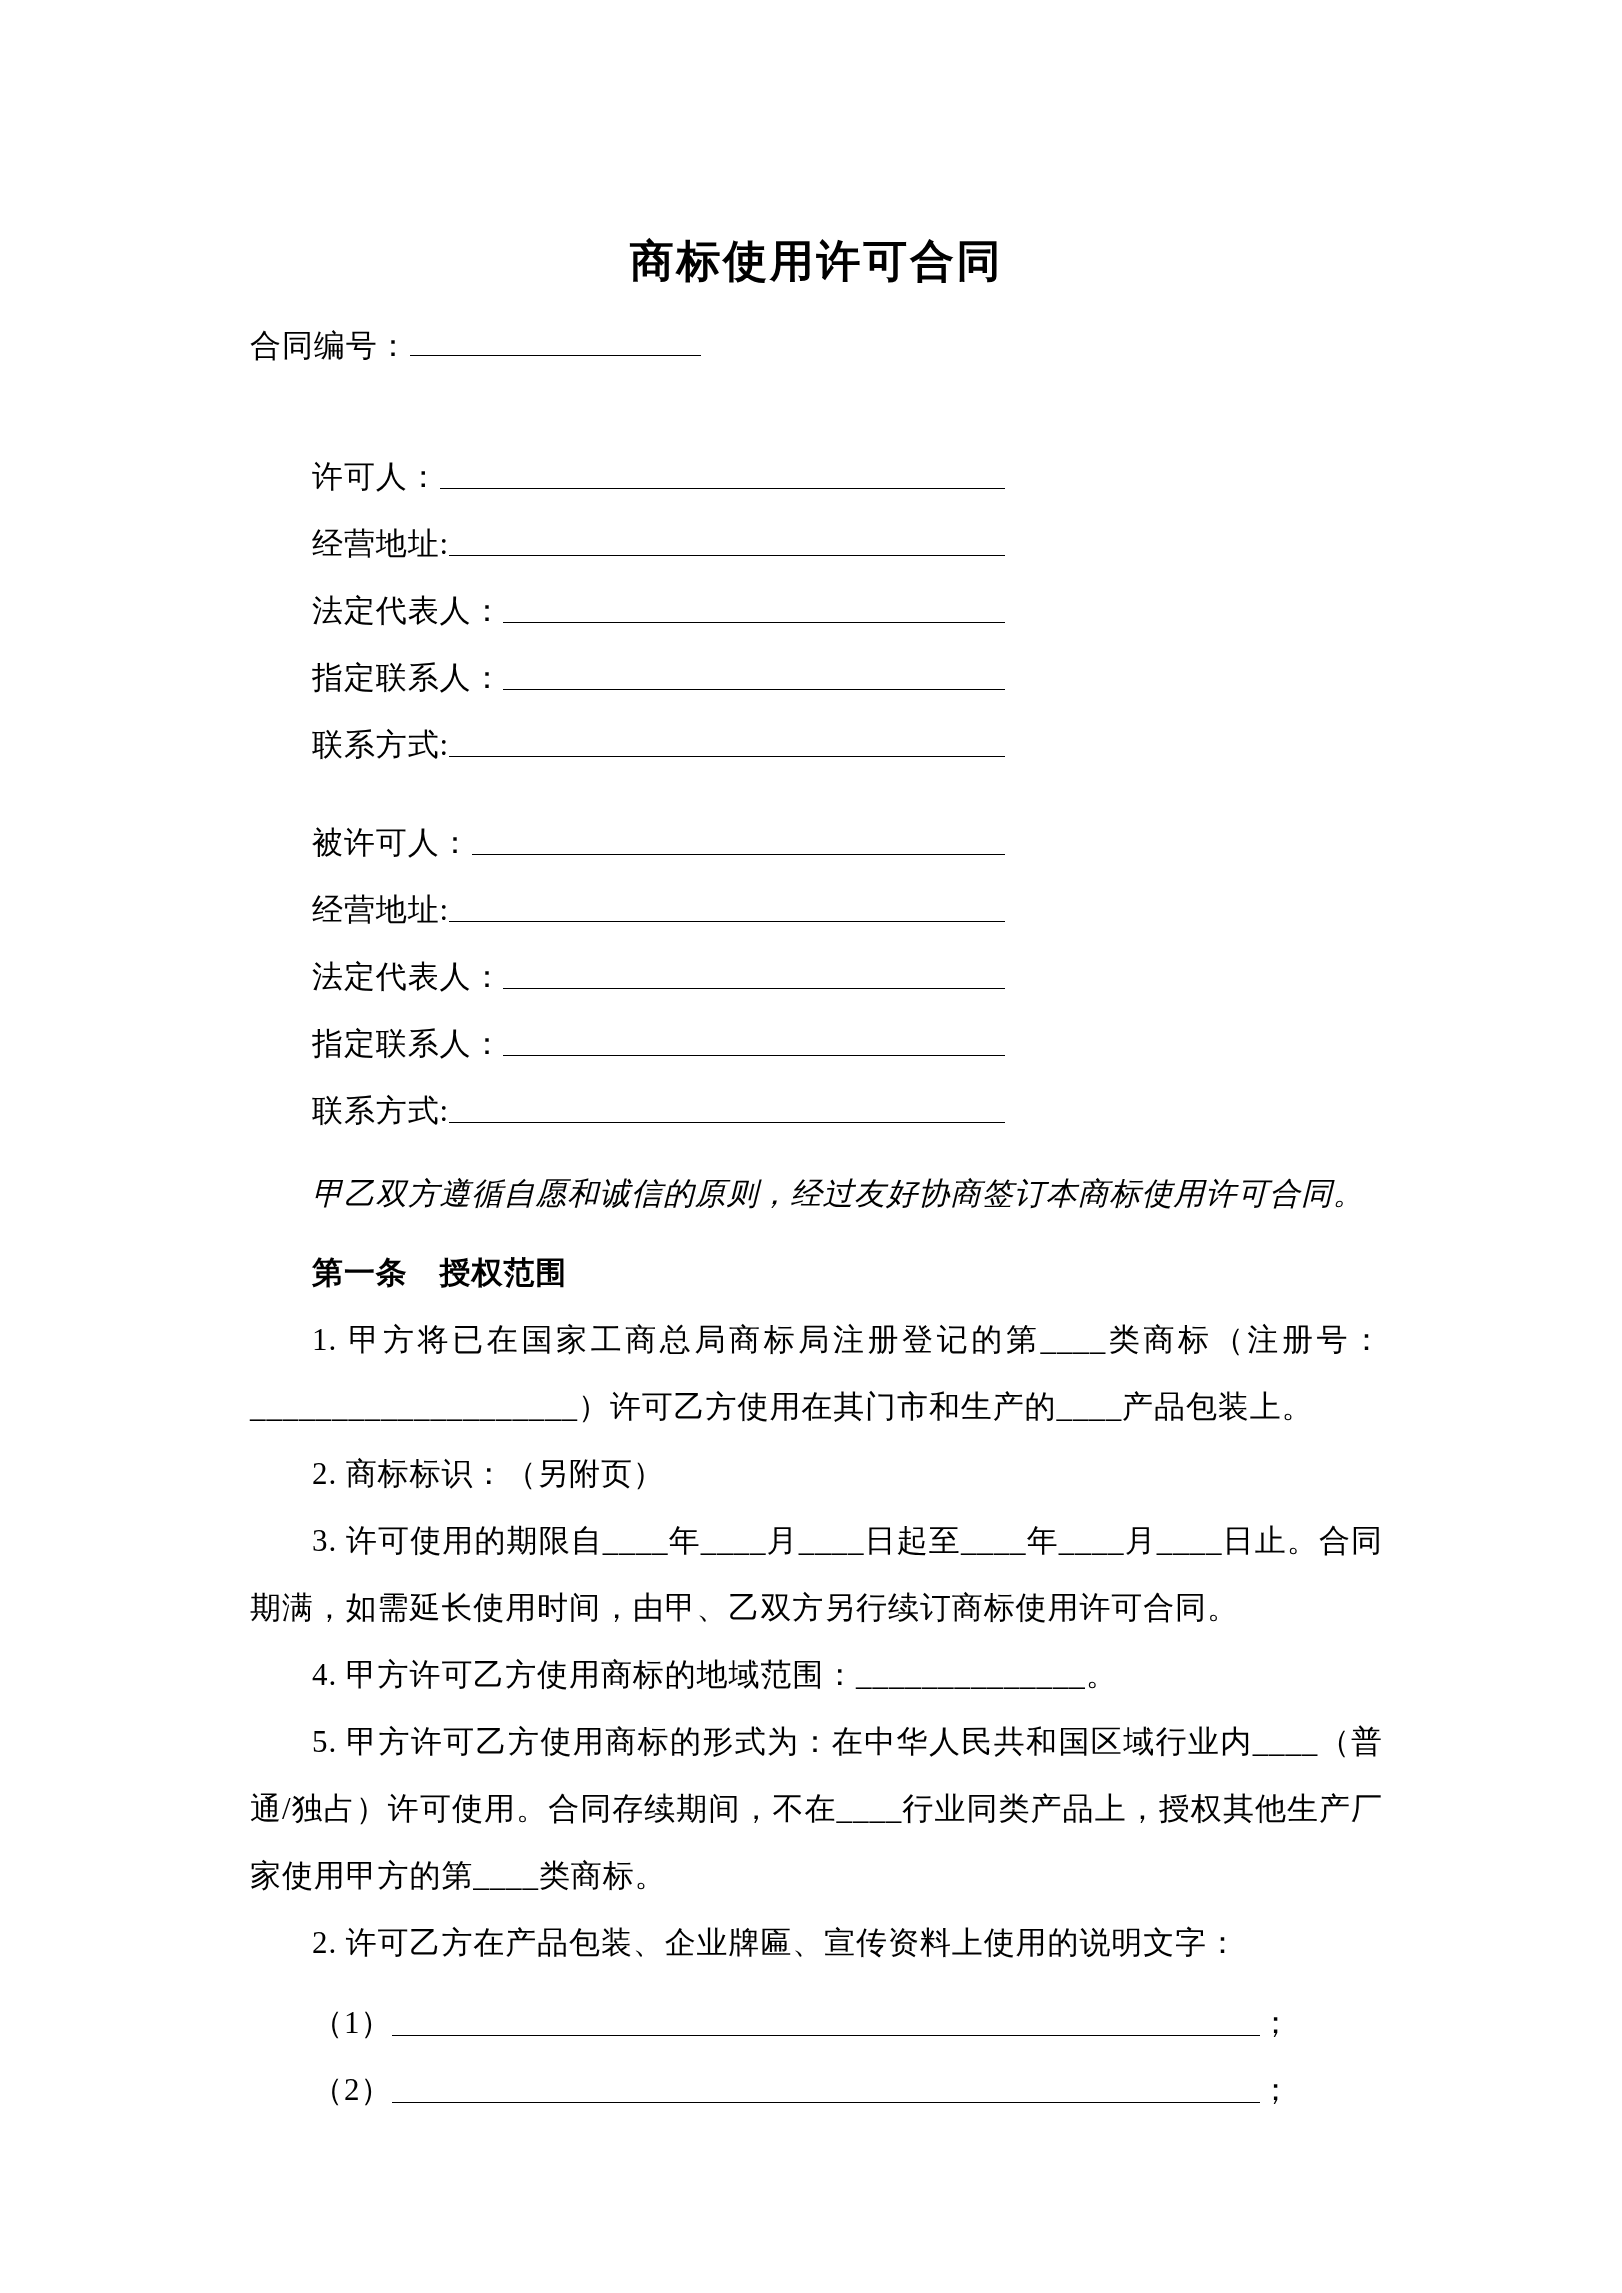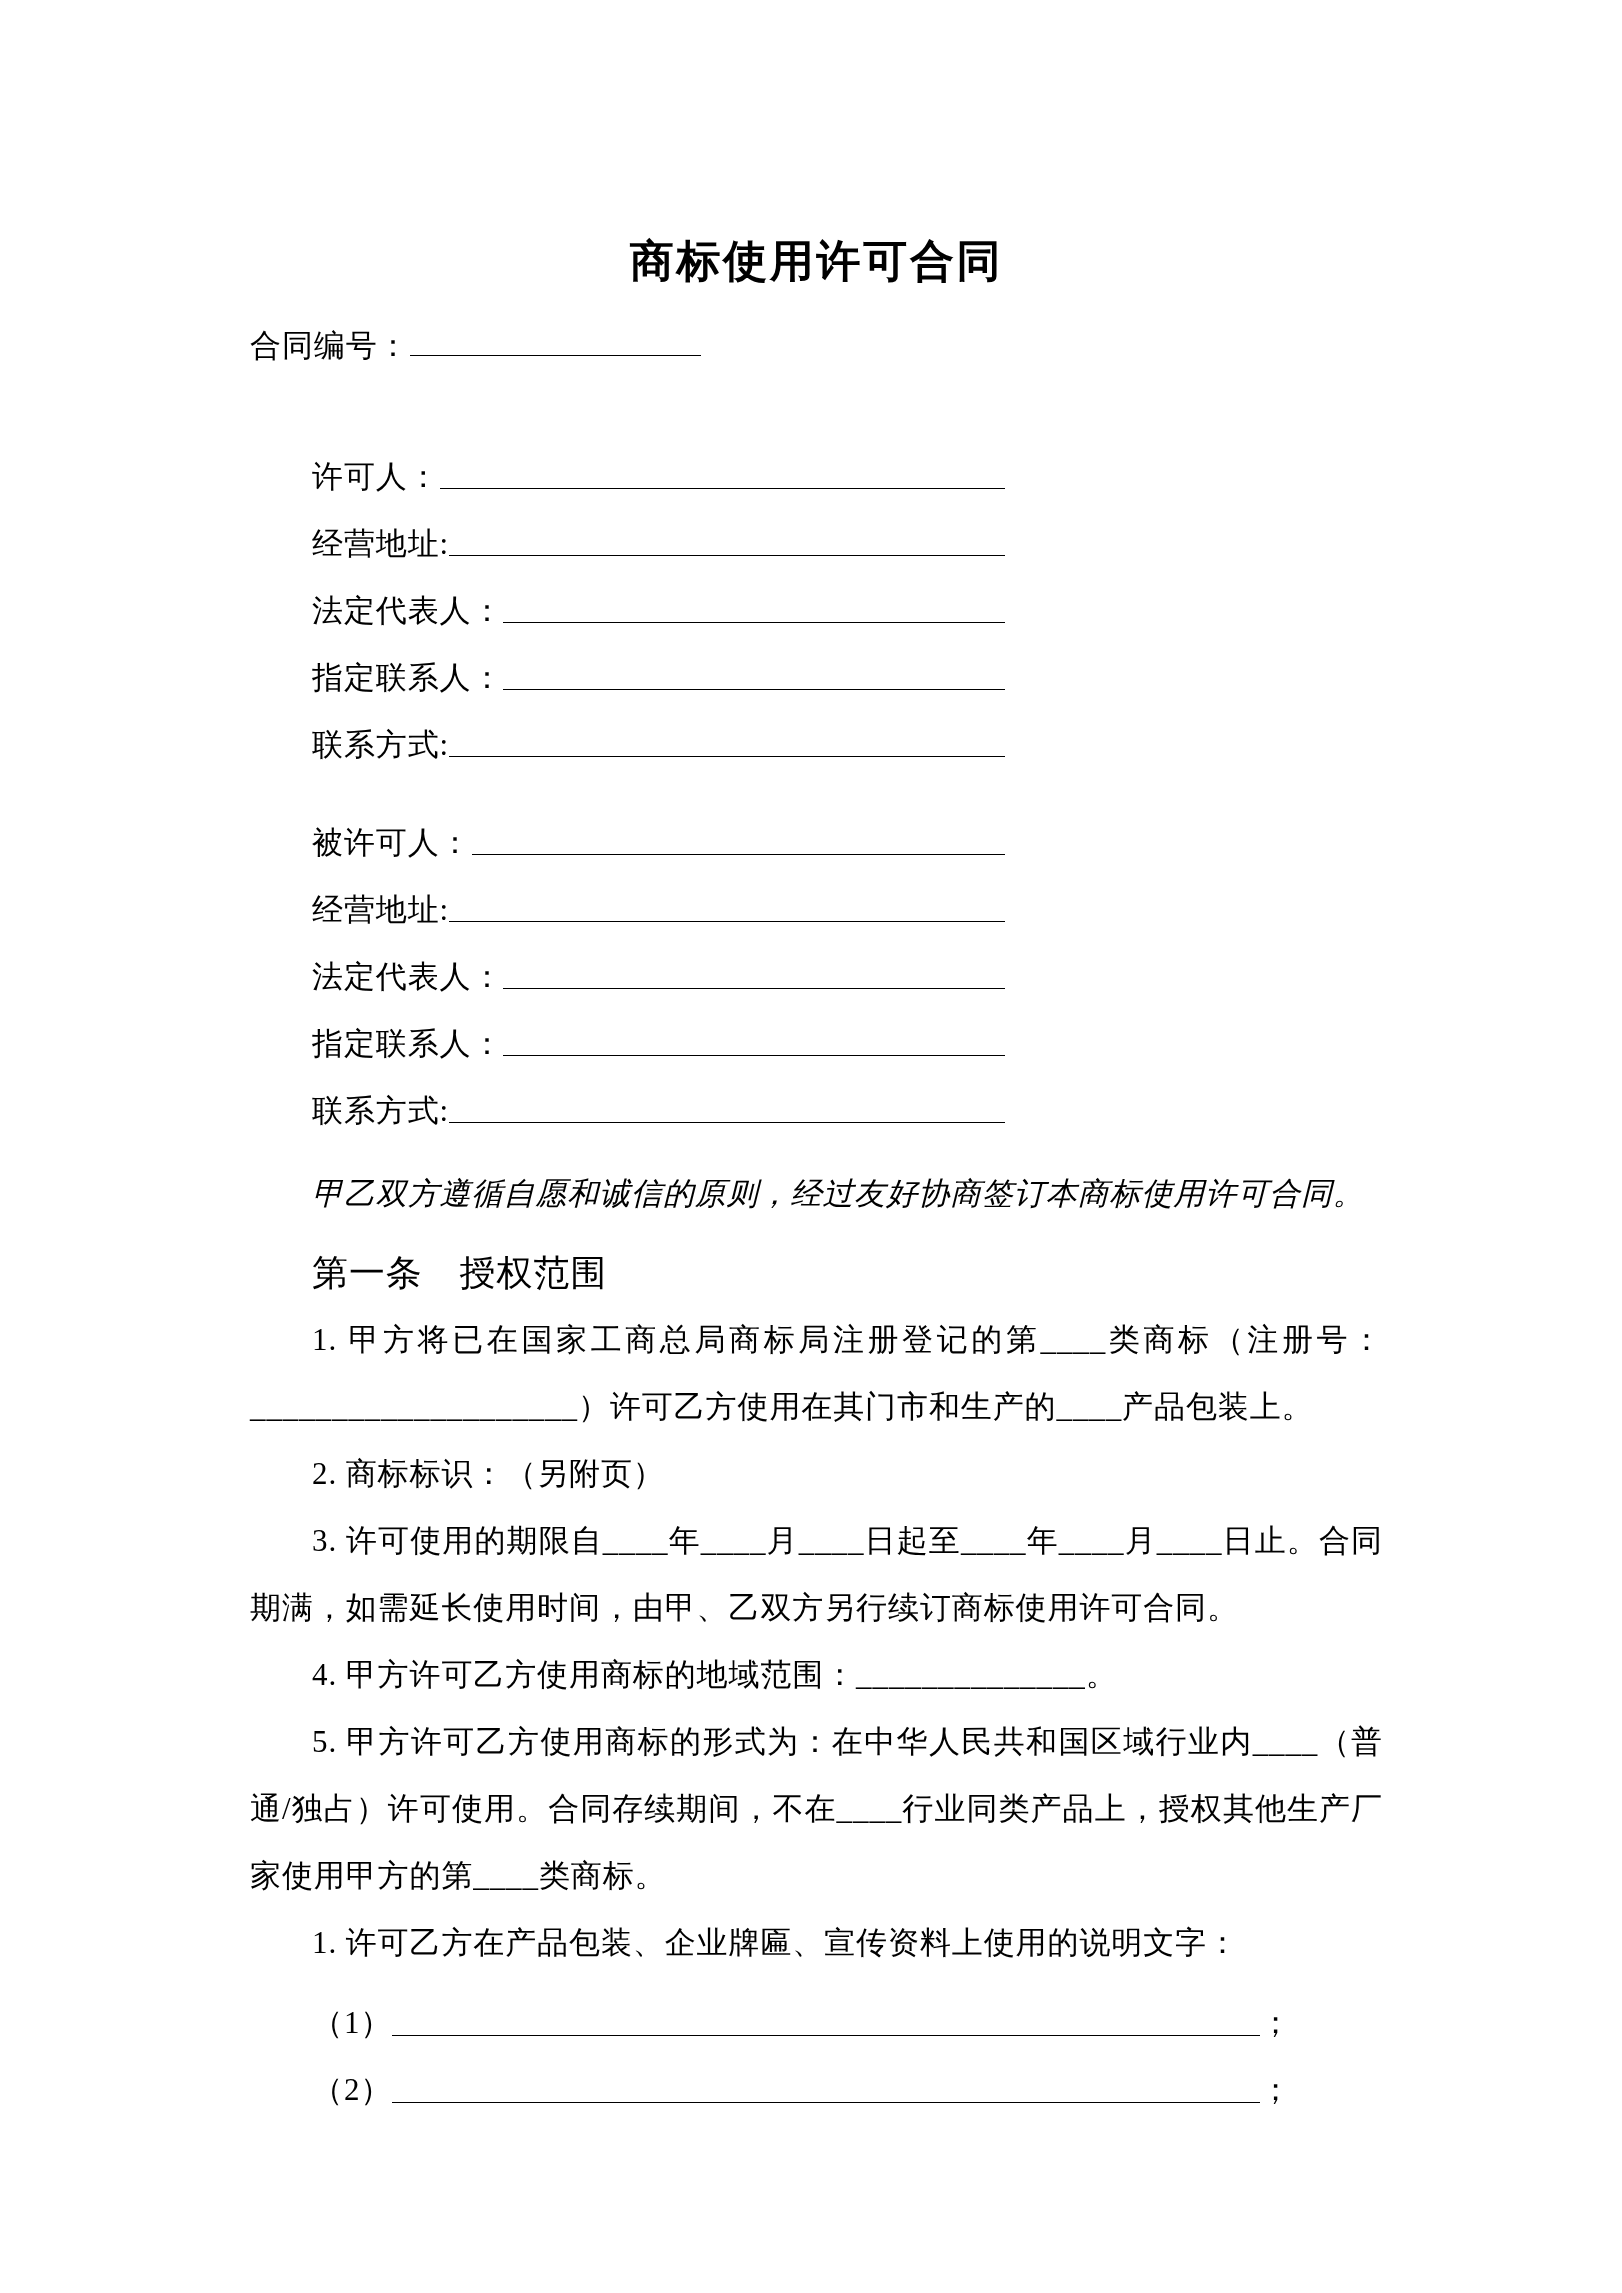--- a/index.html
+++ b/index.html
@@ -60,22 +60,22 @@
   .para {
     margin: 0;
     text-indent: 62px;
     line-height: 67px;
     text-align: justify;
   }
   .intro { margin-top: 29px; font-style: italic; }
 
   .heading {
     font-family: "Liberation Sans", "DejaVu Sans", sans-serif;
-    font-size: 36px;
-    font-weight: normal;
+    font-size: 31px;
+    font-weight: bold;
     margin: 12.7px 0 0 0;
     line-height: 67px;
     text-indent: 62px;
     letter-spacing: 0.9px;
   }
 
   .list-row {
     display: flex;
     align-items: flex-end;
     height: 67px;
@@ -149,21 +149,21 @@
 
   <p class="para intro">甲乙双方遵循自愿和诚信的原则，经过友好协商签订本商标使用许可合同。</p>
 
   <h2 class="heading">第一条　授权范围</h2>
 
   <p class="para">1. 甲方将已在国家工商总局商标局注册登记的第____类商标（注册号：____________________）许可乙方使用在其门市和生产的____产品包装上。</p>
   <p class="para">2. 商标标识：（另附页）</p>
   <p class="para">3. 许可使用的期限自____年____月____日起至____年____月____日止。合同期满，如需延长使用时间，由甲、乙双方另行续订商标使用许可合同。</p>
   <p class="para">4. 甲方许可乙方使用商标的地域范围：______________。</p>
   <p class="para">5. 甲方许可乙方使用商标的形式为：在中华人民共和国区域行业内____（普通/独占）许可使用。合同存续期间，不在____行业同类产品上，授权其他生产厂家使用甲方的第____类商标。</p>
-  <p class="para">1. 许可乙方在产品包装、企业牌匾、宣传资料上使用的说明文字：</p>
+  <p class="para">2. 许可乙方在产品包装、企业牌匾、宣传资料上使用的说明文字：</p>
 
   <div class="list-row">
     <span class="list-label">（1）</span>
     <span class="list-blank"></span>
     <span class="list-suffix">；</span>
   </div>
   <div class="list-row">
     <span class="list-label">（2）</span>
     <span class="list-blank"></span>
     <span class="list-suffix">；</span>

